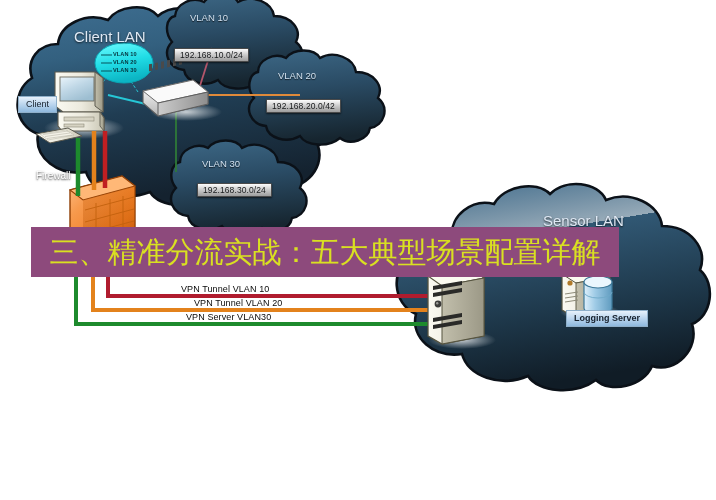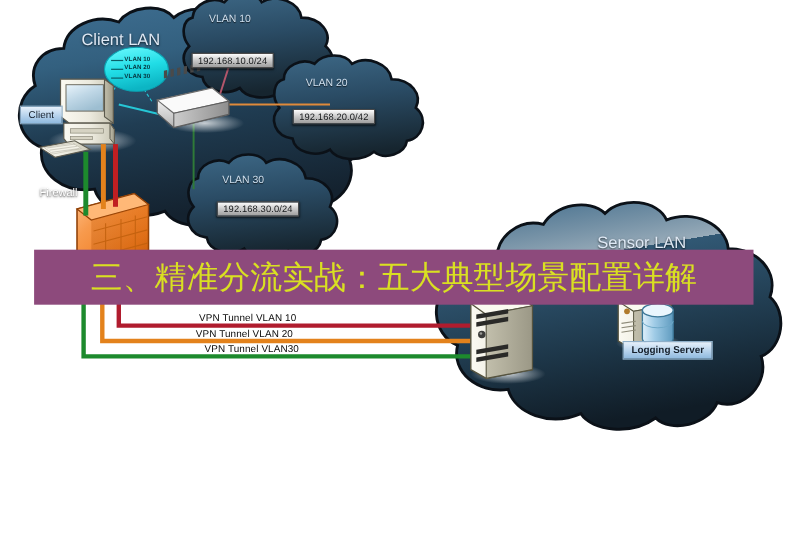--- a/index.html
+++ b/index.html
@@ -39,21 +39,21 @@
   }
   .vlan-mini{
     color:#05343d;font-size:5.6px;font-weight:700;letter-spacing:.1px;
   }
   .tunnel-lbl{
     color:#0a0a0a;font-size:9px;font-weight:normal;letter-spacing:.1px;
   }
 
   
   #banner{
-    position:absolute;left:31px;top:227px;width:654px;height:50px;
+    position:absolute;left:31px;top:227px;width:588px;height:50px;
     background:#8d4a7c;
     display:flex;align-items:center;justify-content:center;
   }
   #banner .btxt{
     font-family:"DejaVu Sans","Liberation Sans",sans-serif;
     font-size:29px;color:#d9e021;font-weight:400;
     letter-spacing:0px;white-space:nowrap;line-height:1;
   }
 </style>
 </head>
@@ -326,20 +326,20 @@
   <div class="lbl vlan-mini" style="left:113px;top:67px;">VLAN 30</div>
 
   <div class="lbl bluechip" style="left:18px;top:96px;">Client</div>
 
   <div class="lbl plainwhite" style="left:36px;top:170px;">Firewall</div>
 
 
   <div class="lbl bluechip" style="left:566px;top:310px;font-weight:bold;">Logging Server</div>
 
   <div class="lbl tunnel-lbl" style="left:181px;top:284px;">VPN Tunnel  VLAN 10</div>
-  <div class="lbl tunnel-lbl" style="left:178px;top:298px;text-align:center;">VPN Tunnel VLAN 20</div>
-  <div class="lbl tunnel-lbl" style="left:186px;top:312px;">VPN Tunnel VLAN30</div>
+  <div class="lbl tunnel-lbl" style="left:194px;top:298px;text-align:center;">VPN Tunnel VLAN 20</div>
+  <div class="lbl tunnel-lbl" style="left:186px;top:312px;">VPN Server VLAN30</div>
 
   <div id="banner">
     <span class="btxt">三、精准分流实战：五大典型场景配置详解</span>
   </div>
 
 </div>
 
 </body></html>

